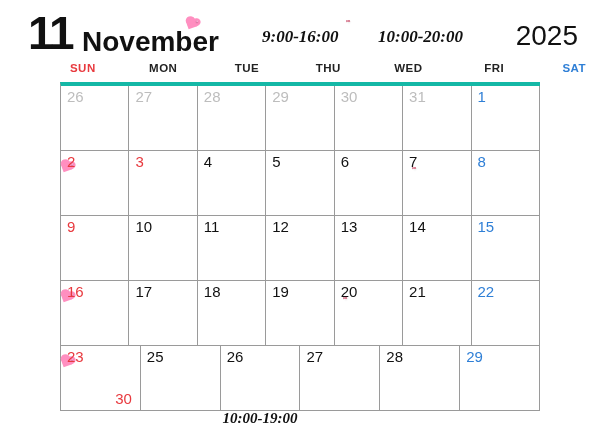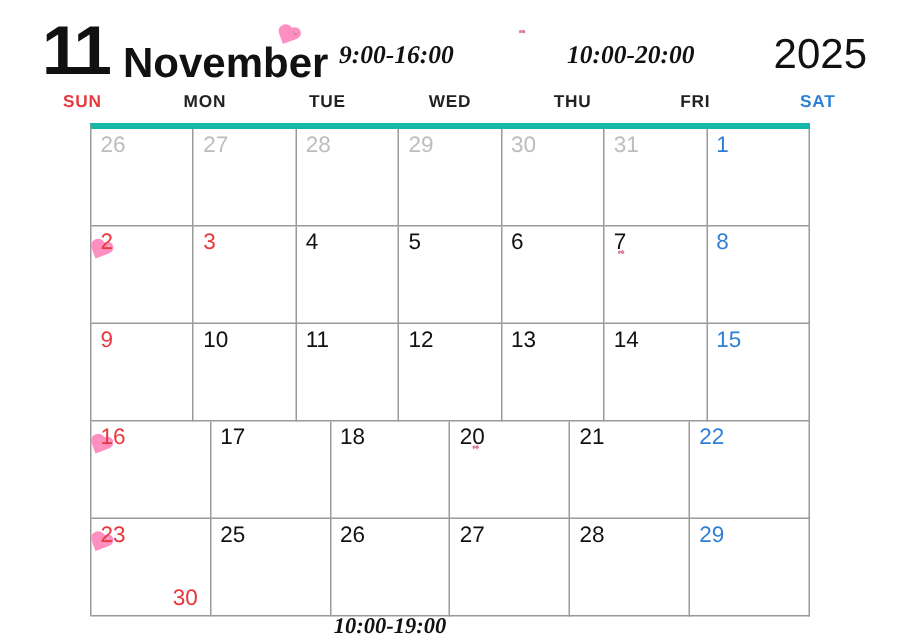--- a/index.html
+++ b/index.html
@@ -57,21 +57,21 @@
     margin-left: 44px;
   }
 
   .hdr-note {
     position: absolute;
     top: 20px;
     display: flex;
     align-items: center;
     height: 34px;
   }
-  .hdr-note-1 { left: 196px; }
+  .hdr-note-1 { left: 196px; gap: 36px; }
   .hdr-note-2 { left: 348px; }
   .hdr-note .sticker {
     width: 34px;
     height: 34px;
     position: relative;
     flex: 0 0 auto;
   }
   .hdr-note .note-text {
     font-family: "Liberation Serif", serif;
     font-style: italic;
@@ -84,21 +84,21 @@
 
   
   .weekdays {
     display: flex;
     width: 572px;
     margin: 0 auto;
     height: 20px;
   }
   .weekdays div {
     flex: 1 1 0;
-    text-align: center;
+    text-align: right;
     font-size: 11.5px;
     font-weight: bold;
     letter-spacing: 0.5px;
     color: #222;
   }
   .wd-sun { color: #e8393e !important; }
   .wd-sat { color: #2f7fd6 !important; }
 
   
   .grid {
@@ -399,22 +399,22 @@
       <span class="note-text">10:00-20:00</span>
     </div>
 
     <div class="year">2025</div>
   </div>
 
   <div class="weekdays">
     <div class="wd-sun">SUN</div>
     <div>MON</div>
     <div>TUE</div>
+    <div>THU</div>
     <div>WED</div>
-    <div>THU</div>
     <div>FRI</div>
     <div class="wd-sat">SAT</div>
   </div>
 
   <div class="grid" id="grid">
       <div class="week">
         <div class="cell">
           <div class="daynum d-out">26</div>
         </div>
         <div class="cell">
@@ -489,20 +489,23 @@
           <div class="sticker-slot slot-gift"><span class="gift"><span class="mini-heart mh1"></span><span class="mini-heart mh2"></span><span class="bag"></span><span class="flap"></span><span class="bag-heart"></span></span></div>
           <div class="daynum d-sun">16</div>
         </div>
         <div class="cell">
           <div class="daynum ">17</div>
         </div>
         <div class="cell">
           <div class="daynum ">18</div>
         </div>
         <div class="cell">
+          <div class="daynum ">19</div>
+        </div>
+        <div class="cell">
           <div class="sticker-slot slot-pig"><span class="pig"><span class="ear ear-l"></span><span class="ear ear-r"></span><span class="head"></span><span class="eye eye-l"></span><span class="eye eye-r"></span><span class="snout"></span></span></div>
           <div class="daynum ">20</div>
         </div>
         <div class="cell">
           <div class="daynum ">21</div>
         </div>
         <div class="cell">
           <div class="daynum d-sat">22</div>
         </div>
       </div>

